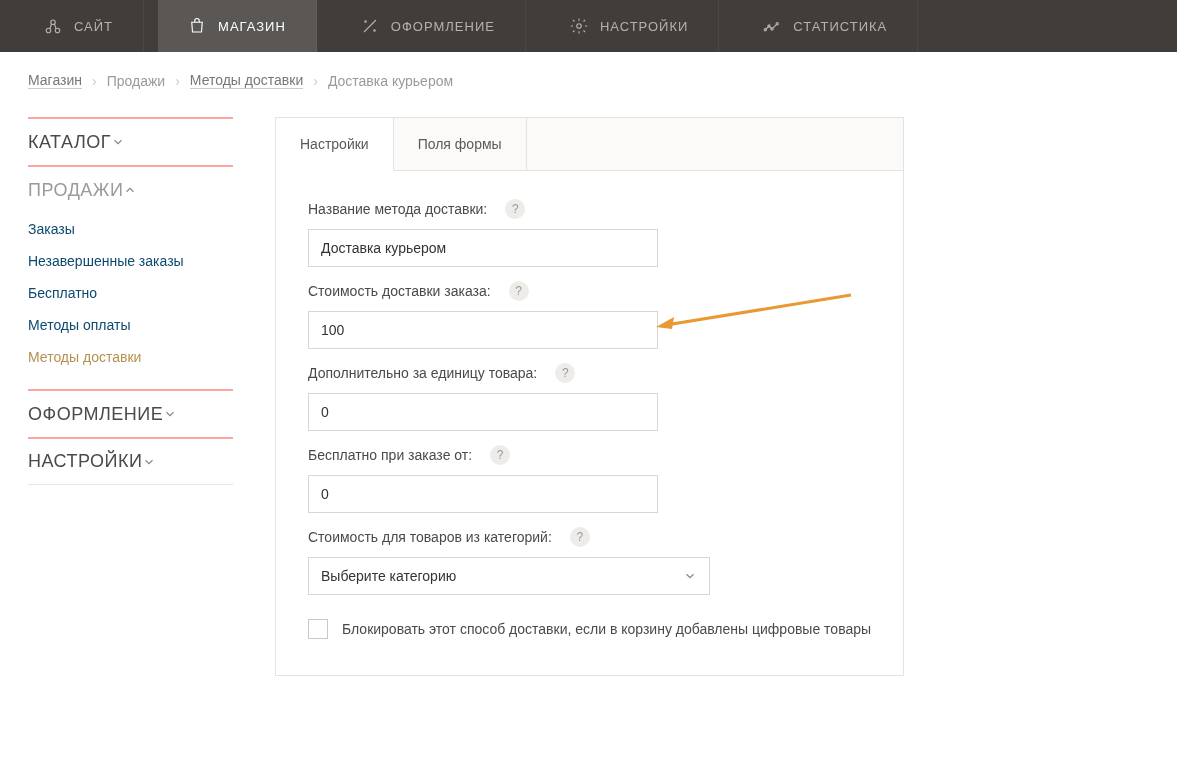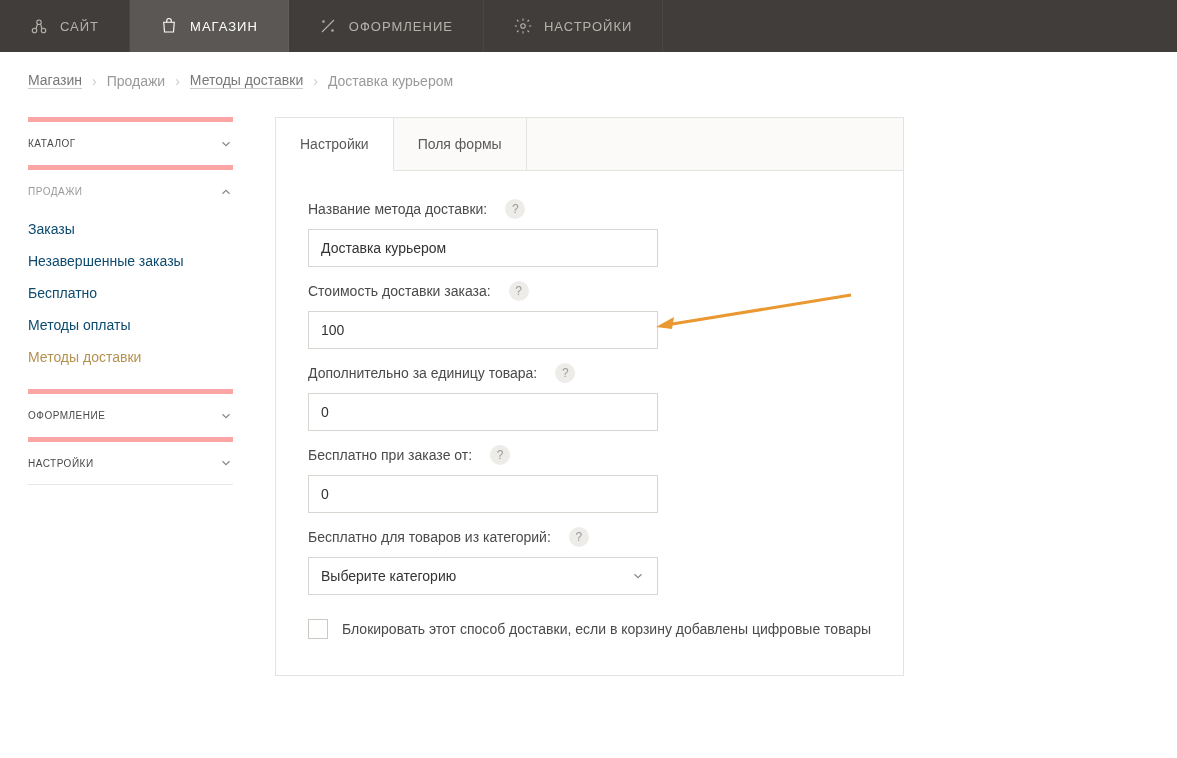--- a/index.html
+++ b/index.html
@@ -22,20 +22,21 @@
     }
     .nav-item {
       display: flex;
       align-items: center;
       padding: 8px 30px;
       color: #b5b1ad;
       font-size: 13px;
       letter-spacing: 1px;
       cursor: pointer;
       border-right: 1px solid rgba(255,255,255,0.05);
+      margin-left: 14px;
     }
     .nav-item.active {
       background: #5a5754;
       color: #fff;
     }
     .nav-icon {
       width: 18px;
       height: 18px;
       margin-right: 12px;
       stroke: currentColor;
@@ -77,25 +78,24 @@
     
     
     .sidebar {
       width: 215px;
       flex-shrink: 0;
       padding-right: 10px;
     }
     .side-section {
       display: flex;
       align-items: center;
-      justify-content: space-between;
       height: 48px;
-      border-top: 5px solid #fca5a5;
+      border-top: 2px solid #fca5a5;
       color: #4a4a4a;
-      font-size: 10px;
+      font-size: 18px;
       letter-spacing: 0.5px;
       cursor: pointer;
     }
     .side-section:last-child {
       border-bottom: 1px solid #e8e6e3;
     }
     .side-section.expanded {
       color: #9a9a9a;
     }
     .chevron {
@@ -196,21 +196,21 @@
       width: 350px;
       height: 38px;
       border: 1px solid #d9d6d1;
       padding: 0 12px;
       font-size: 14px;
       color: #333;
       font-family: inherit;
       outline: none;
     }
     .form-select {
-      width: 350px;
+      width: 402px;
       height: 38px;
       border: 1px solid #d9d6d1;
       padding: 0 12px;
       font-size: 14px;
       color: #333;
       display: flex;
       align-items: center;
       justify-content: space-between;
       cursor: pointer;
     }
@@ -270,20 +270,30 @@
         <circle cx="18" cy="18" r="1"></circle>
       </svg>
     <span>ОФОРМЛЕНИЕ</span>
   </div>
   <div class="nav-item">
     <svg class="nav-icon" viewBox="0 0 24 24">
         <circle cx="12" cy="12" r="3"></circle>
         <path d="M12 2v3M12 19v3M4 12H1M23 12h-3M6 6l-2-2M20 20l-2-2M6 18l-2 2M20 4l-2 2"></path>
       </svg>
     <span>НАСТРОЙКИ</span>
+  </div>
+  <div class="nav-item">
+    <svg class="nav-icon" viewBox="0 0 24 24">
+        <path d="M3 17l5-5 4 4 7-7"></path>
+        <circle cx="3" cy="17" r="1.5"></circle>
+        <circle cx="8" cy="12" r="1.5"></circle>
+        <circle cx="12" cy="16" r="1.5"></circle>
+        <circle cx="19" cy="9" r="1.5"></circle>
+      </svg>
+    <span>СТАТИСТИКА</span>
   </div>
 </div>
 
 <div class="layout">
   <div>
     <div class="breadcrumbs">
       <span class="crumb">Магазин</span>
       <span class="crumb-sep">›</span>
       <span class="crumb nolink">Продажи</span>
       <span class="crumb-sep">›</span>
@@ -366,21 +376,21 @@
           <div class="form-row">
             <div class="form-label">
               <span>Бесплатно при заказе от:</span>
               <span class="help-icon">?</span>
             </div>
             <input class="form-input" value="0" style="">
           </div>
 
           <div class="form-row">
             <div class="form-label">
-              <span>Бесплатно для товаров из категорий:</span>
+              <span>Стоимость для товаров из категорий:</span>
               <span class="help-icon">?</span>
             </div>
             <div class="form-select">
               <span>Выберите категорию</span>
               <svg class="chevron" viewBox="0 0 24 24">
                   <path d="M6 9l6 6 6-6"></path>
                 </svg>
             </div>
           </div>
 

